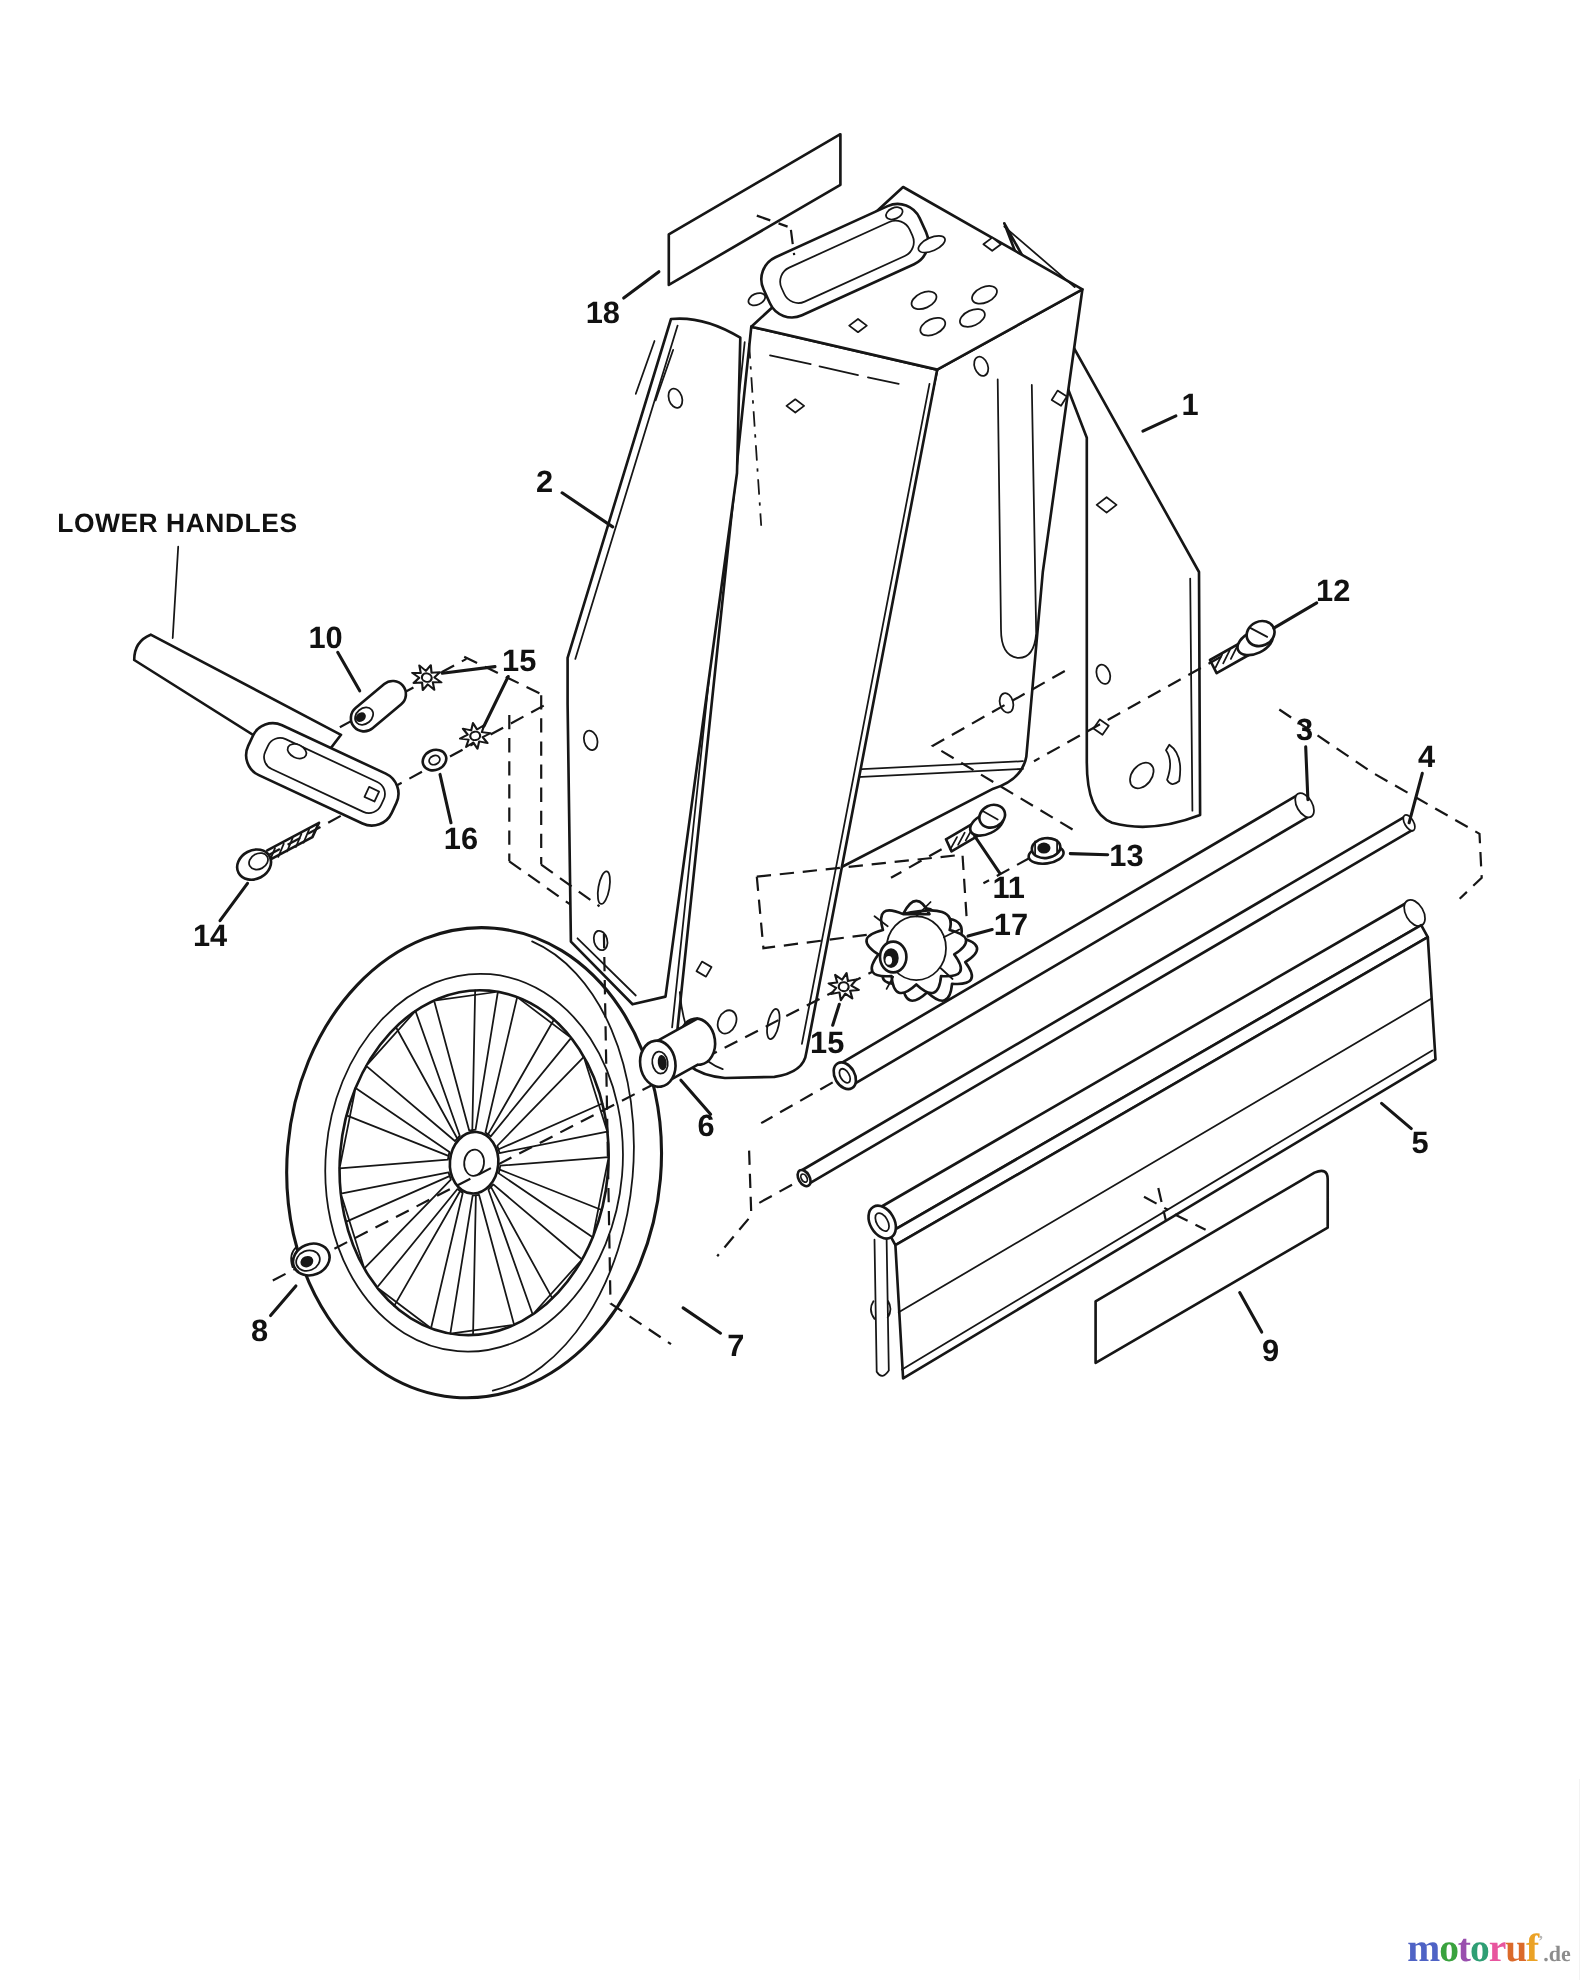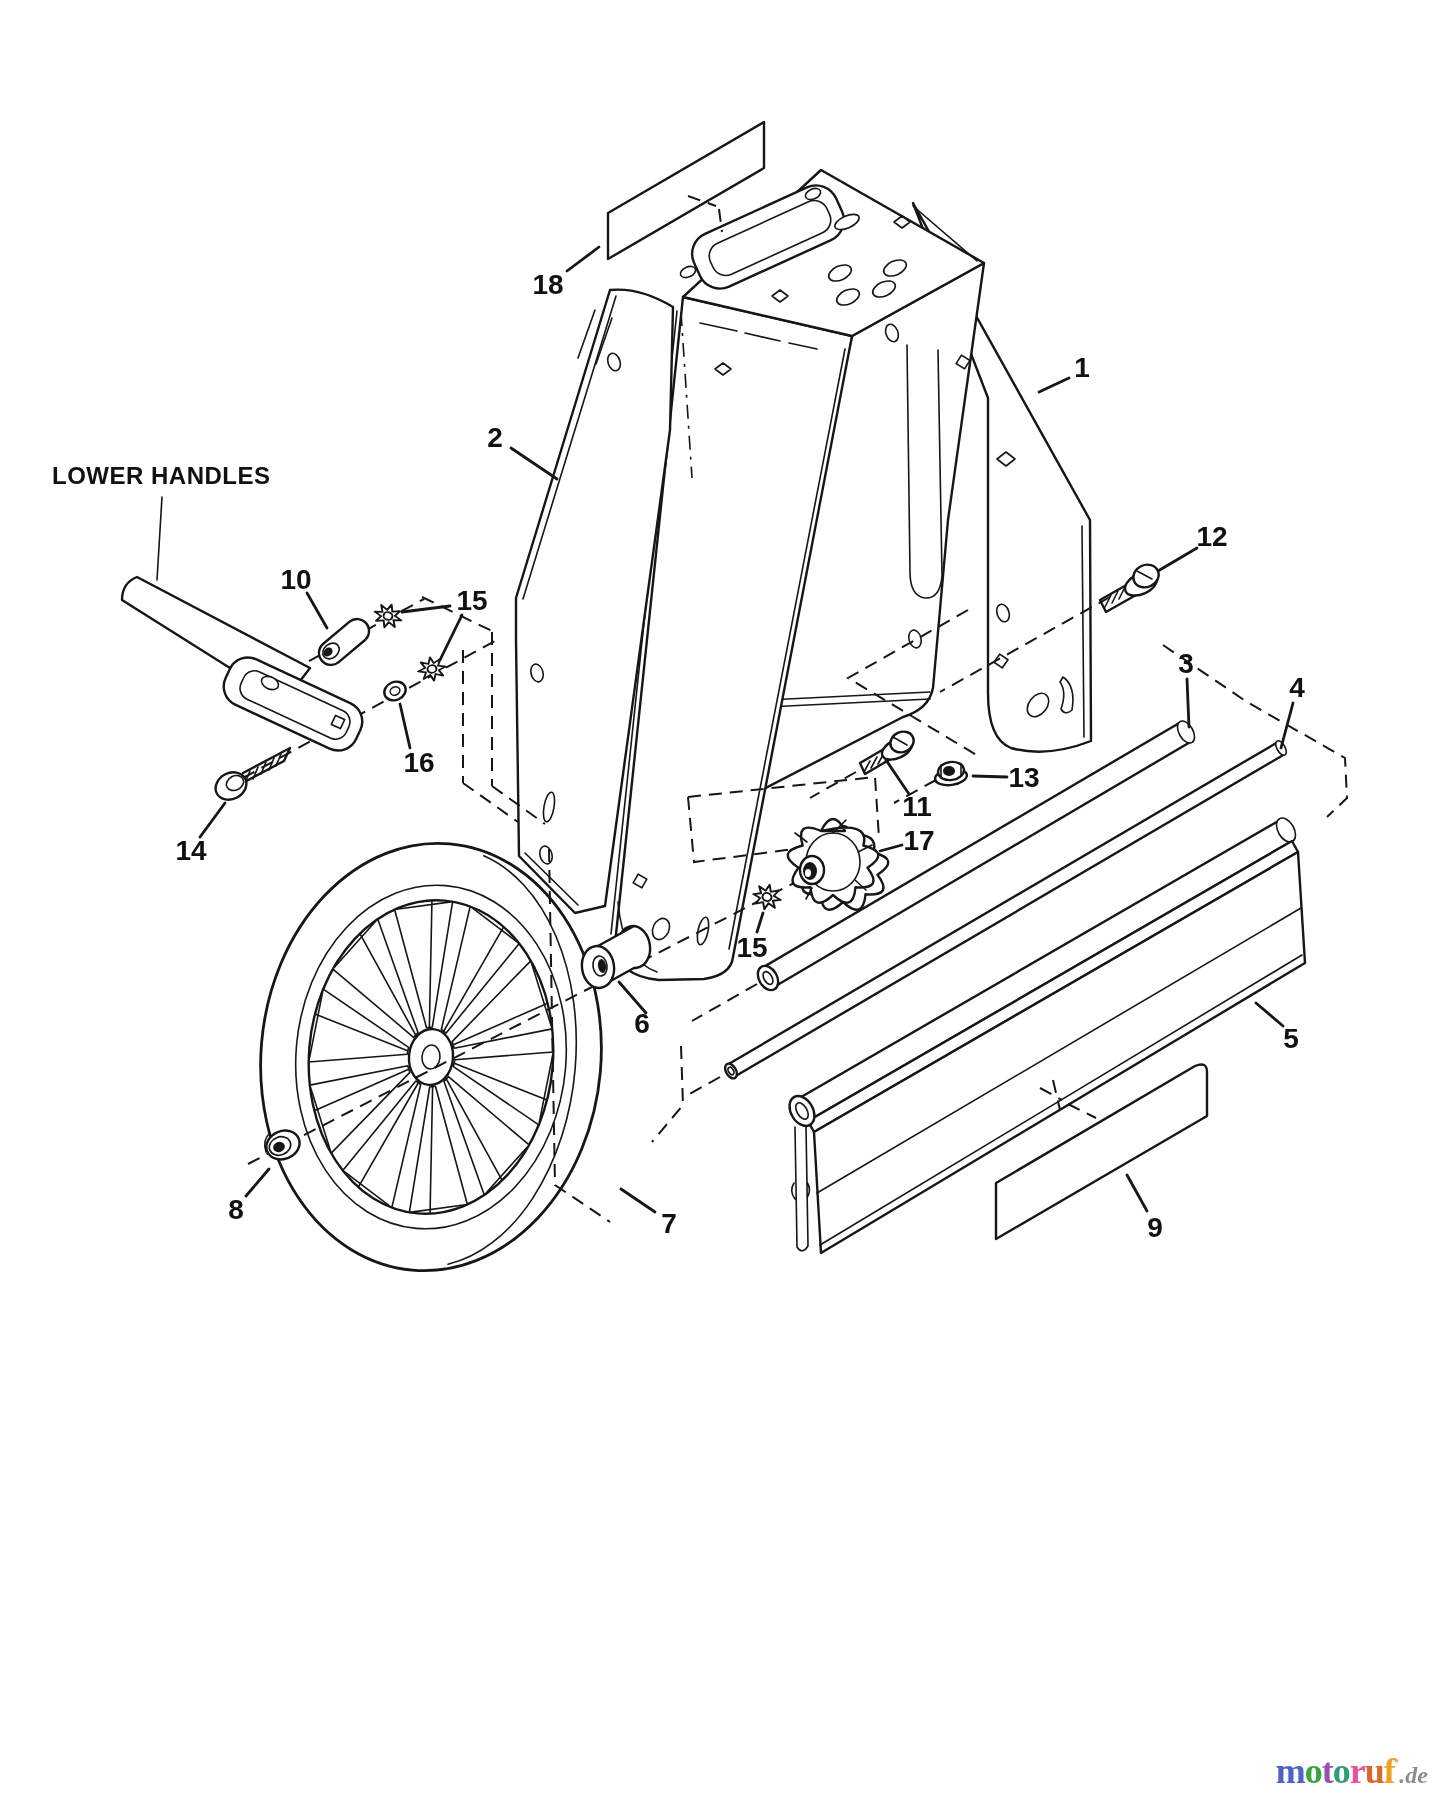--- a/index.html
+++ b/index.html
@@ -14,21 +14,21 @@
   .dl{fill:none;stroke:#161616;stroke-width:2;stroke-dasharray:13 8;}
   .dldot{fill:none;stroke:#161616;stroke-width:1.6;stroke-dasharray:14 7 3 7;}
   .swg{fill:#ffffff;stroke:#161616;stroke-width:2;stroke-linejoin:round;}
   .callout-text{font:bold 28px "Liberation Sans",sans-serif;fill:#111111;}
   .leader{stroke:#161616;stroke-width:2.8;stroke-linecap:round;}
   .section-label{font:bold 24px "Liberation Sans",sans-serif;letter-spacing:.5px;fill:#111111;}
   
   .watermark{position:absolute;right:8px;bottom:8px;font-family:"Liberation Serif",serif;
              font-weight:bold;font-size:36px;letter-spacing:-1px;white-space:nowrap;}
   .watermark .tick{font-size:14px;vertical-align:14px;letter-spacing:0;}
-  .watermark .suffix{font-size:24px;font-weight:bold;letter-spacing:0;font-style:italic;}
+  .watermark .suffix{font-size:20px;font-weight:bold;letter-spacing:0;}
 </style>
 </head>
 <body>
 
 <div class="page">
 <svg width="1436" height="1800" viewBox="0 0 1436 1800">
   <defs>
     <g id="sw" class="swg">
       <path d="M14,0 L6.5,2.7 L9.9,9.9 L2.7,6.5 L0,14 L-2.7,6.5 L-9.9,9.9 L-6.5,2.7 L-14,0 L-6.5,-2.7 L-9.9,-9.9 L-2.7,-6.5 L0,-14 L2.7,-6.5 L9.9,-9.9 L6.5,-2.7 Z"></path>
       <circle r="4.5"></circle>

